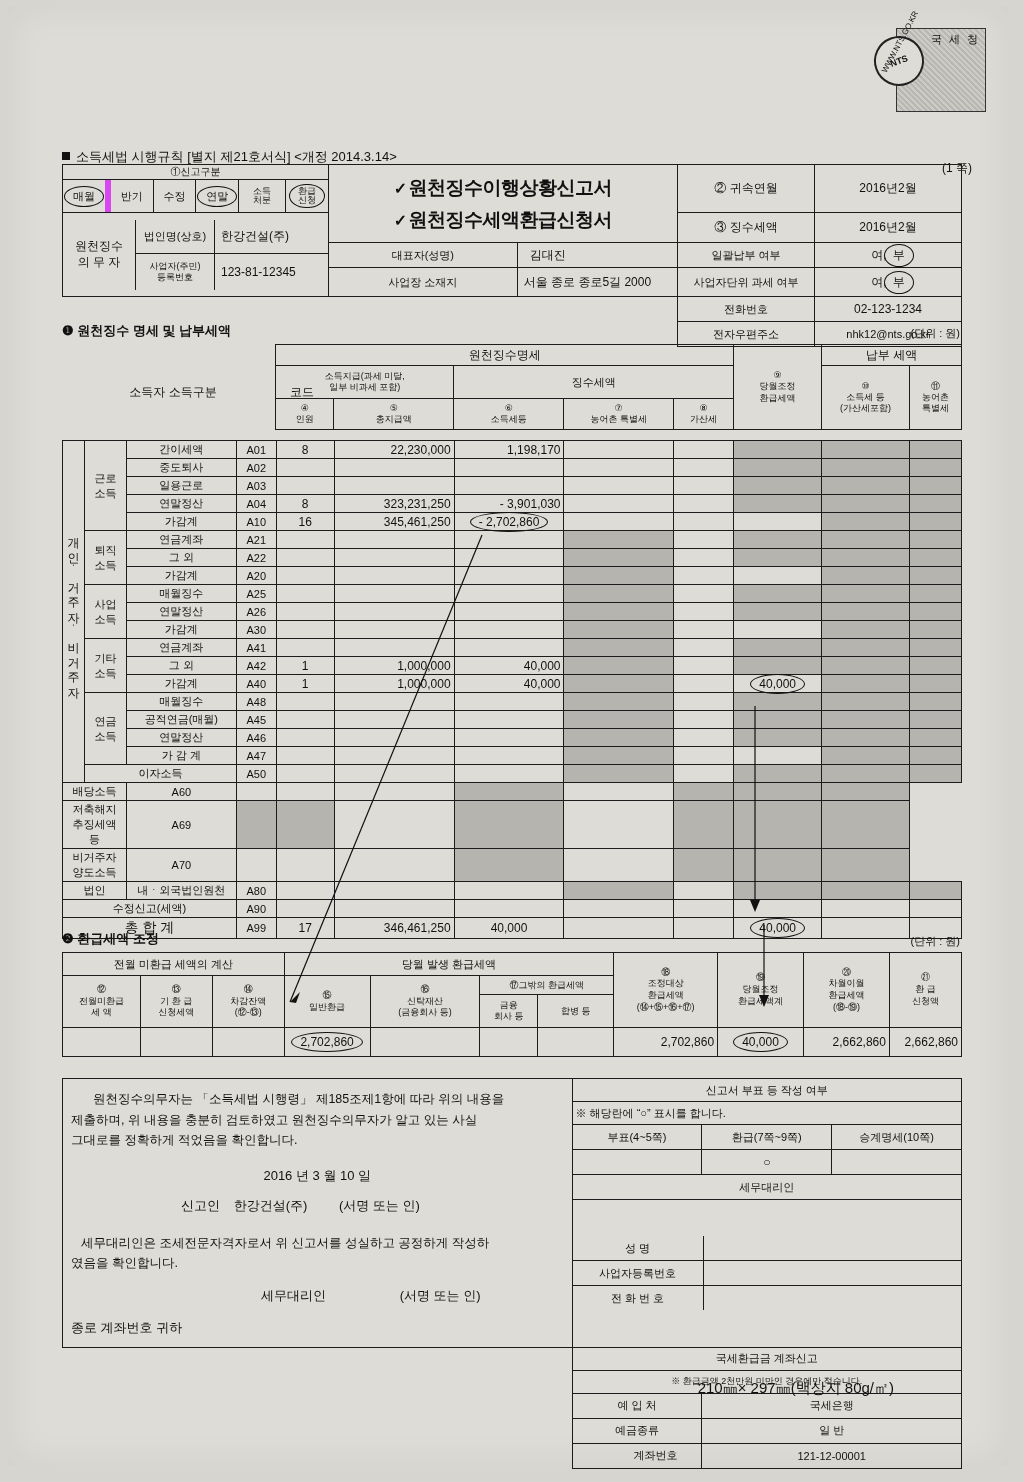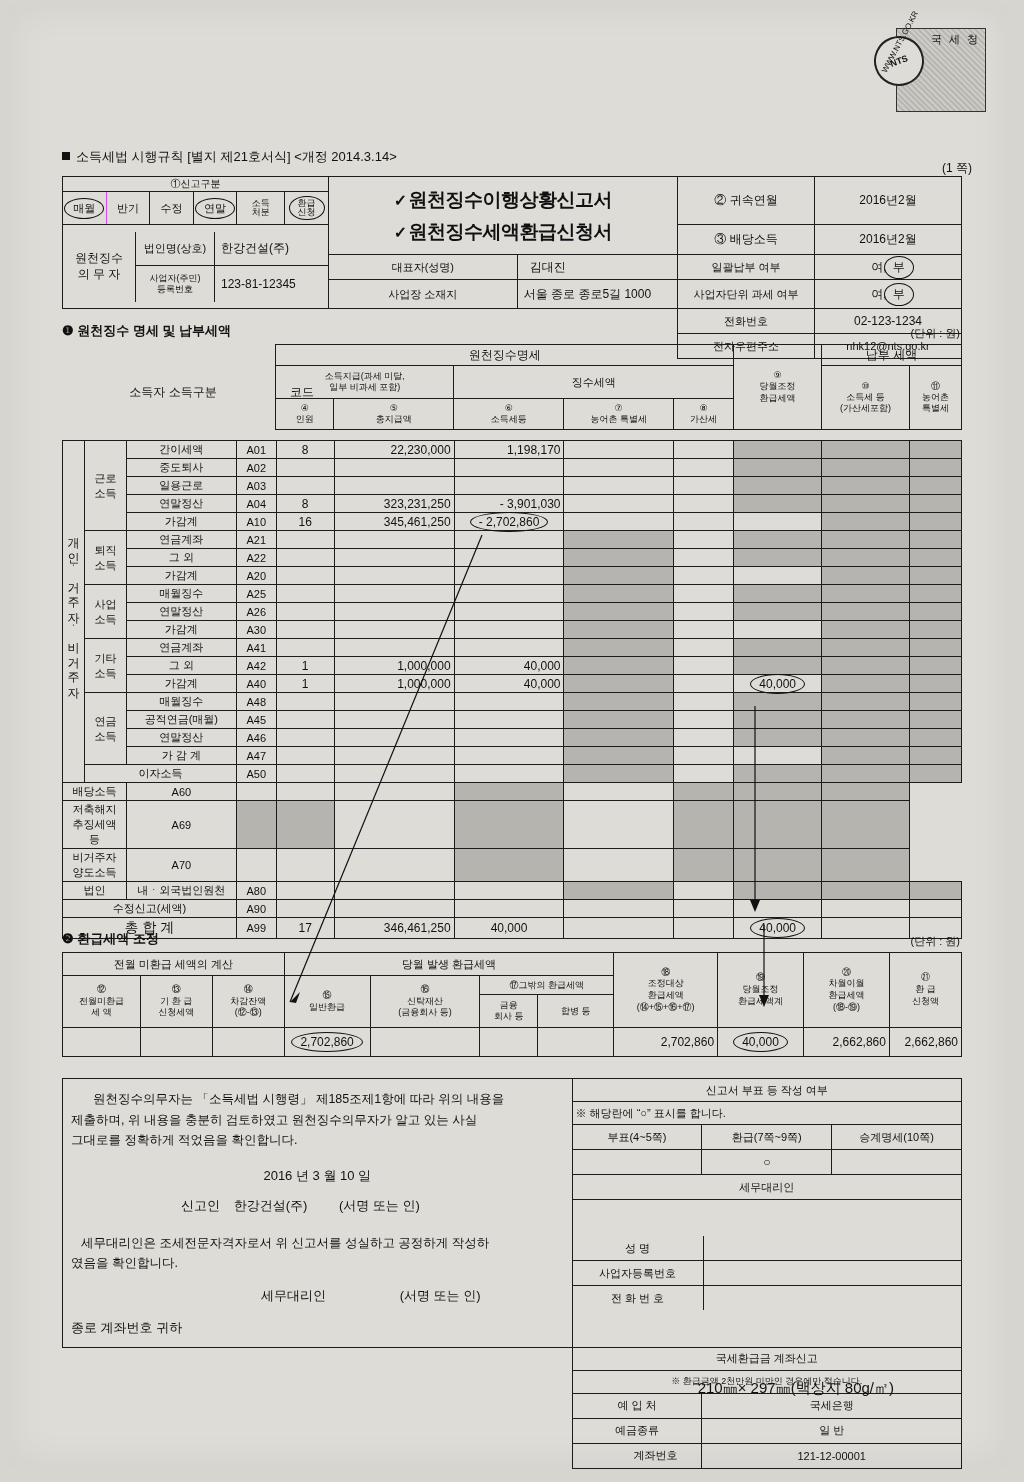--- a/index.html
+++ b/index.html
@@ -91,27 +91,27 @@
     <div class="circle">NTS</div>
     <div class="lbl">국 세 청</div>
     <div class="url">WWW.NTS.GO.KR</div>
   </div>
 
   <div class="hdrline">
     <span class="sq"></span><span>소득세법 시행규칙 [별지 제21호서식] &lt;개정 2014.3.14&gt;</span>
   </div>
   <div class="pageno">(1 쪽)</div>
 
-  <table class="main" style="top:176px;">
+  <table class="main" style="top:164px;">
     <tbody>
         <tr>
       <td colspan="3" style="width:230px;height:22px;padding:0;">
         <div class="c small" style="border-bottom:1px solid #1c1c1c;">①신고구분</div>
         <div style="display:flex;height:32px;">
-          <div class="c mid" style="flex:1;border-right:1px solid #d946ef;display:flex;align-items:center;justify-content:center;">
+          <div class="c mid" style="flex:1;border-right:6px solid #d946ef;display:flex;align-items:center;justify-content:center;">
                 <span class="ell2">매월</span>
               </div>
           <div class="c mid" style="flex:1;border-right:1px solid #1c1c1c;display:flex;align-items:center;justify-content:center;">반기</div>
           <div class="c mid" style="flex:1;border-right:1px solid #1c1c1c;display:flex;align-items:center;justify-content:center;text-align:right;">수정</div>
           <div class="c mid" style="flex:1;border-right:1px solid #1c1c1c;display:flex;align-items:center;justify-content:center;">
                 <span class="ell2">연말</span>
               </div>
           <div class="c xsmall" style="flex:1.1;border-right:1px solid #1c1c1c;display:flex;align-items:center;justify-content:center;line-height:1.05;text-align:center;">
                 <span>소득<br>처분</span>
               </div>
@@ -136,32 +136,32 @@
               <div class="c mid" style="width:78px;border-right:1px solid #1c1c1c;display:flex;align-items:center;justify-content:center;">법인명(상호)</div>
               <div class="l" style="flex:1;display:flex;align-items:center;padding-left:6px;">한강건설(주)</div>
             </div>
             <div style="display:flex;height:36px;">
               <div class="c xsmall" style="width:78px;border-right:1px solid #1c1c1c;display:flex;align-items:center;justify-content:center;line-height:1.2;text-align:center;">사업자(주민)<br>등록번호</div>
               <div class="l" style="flex:1;display:flex;align-items:center;padding-left:6px;">123-81-12345</div>
             </div>
           </div>
         </div>
       </td>
-      <td class="c" style="height:27px;">③ 배당소득</td>
+      <td class="c" style="height:27px;">③ 징수세액</td>
       <td class="c">2016년2월</td>
     </tr>
     <tr>
       <td colspan="2" class="c mid" style="width:155px;height:22px;">대표자(성명)</td>
       <td colspan="2" class="l" style="padding-left:12px;">김대진</td>
       <td class="c mid">일괄납부 여부</td>
       <td class="c">여,<span class="ell2" style="margin-left:6px;">부</span></td>
     </tr>
     <tr>
       <td colspan="2" class="c mid" style="height:26px;">사업장 소재지</td>
-      <td colspan="2" class="l" style="padding-left:6px;">서울 종로 종로5길 1000</td>
+      <td colspan="2" class="l" style="padding-left:6px;">서울 종로 종로5길 2000</td>
       <td class="c mid">사업자단위 과세 여부</td>
       <td class="c">여,<span class="ell2" style="margin-left:6px;">부</span></td>
     </tr>
     <tr>
       <td colspan="7" class="nb" style="border:none;height:0;padding:0;"></td>
       <td class="c mid" style="height:22px;">전화번호</td>
       <td class="c">02-123-1234</td>
     </tr>
     <tr>
       <td colspan="7" class="nb" style="border:none;height:0;padding:0;"></td>

